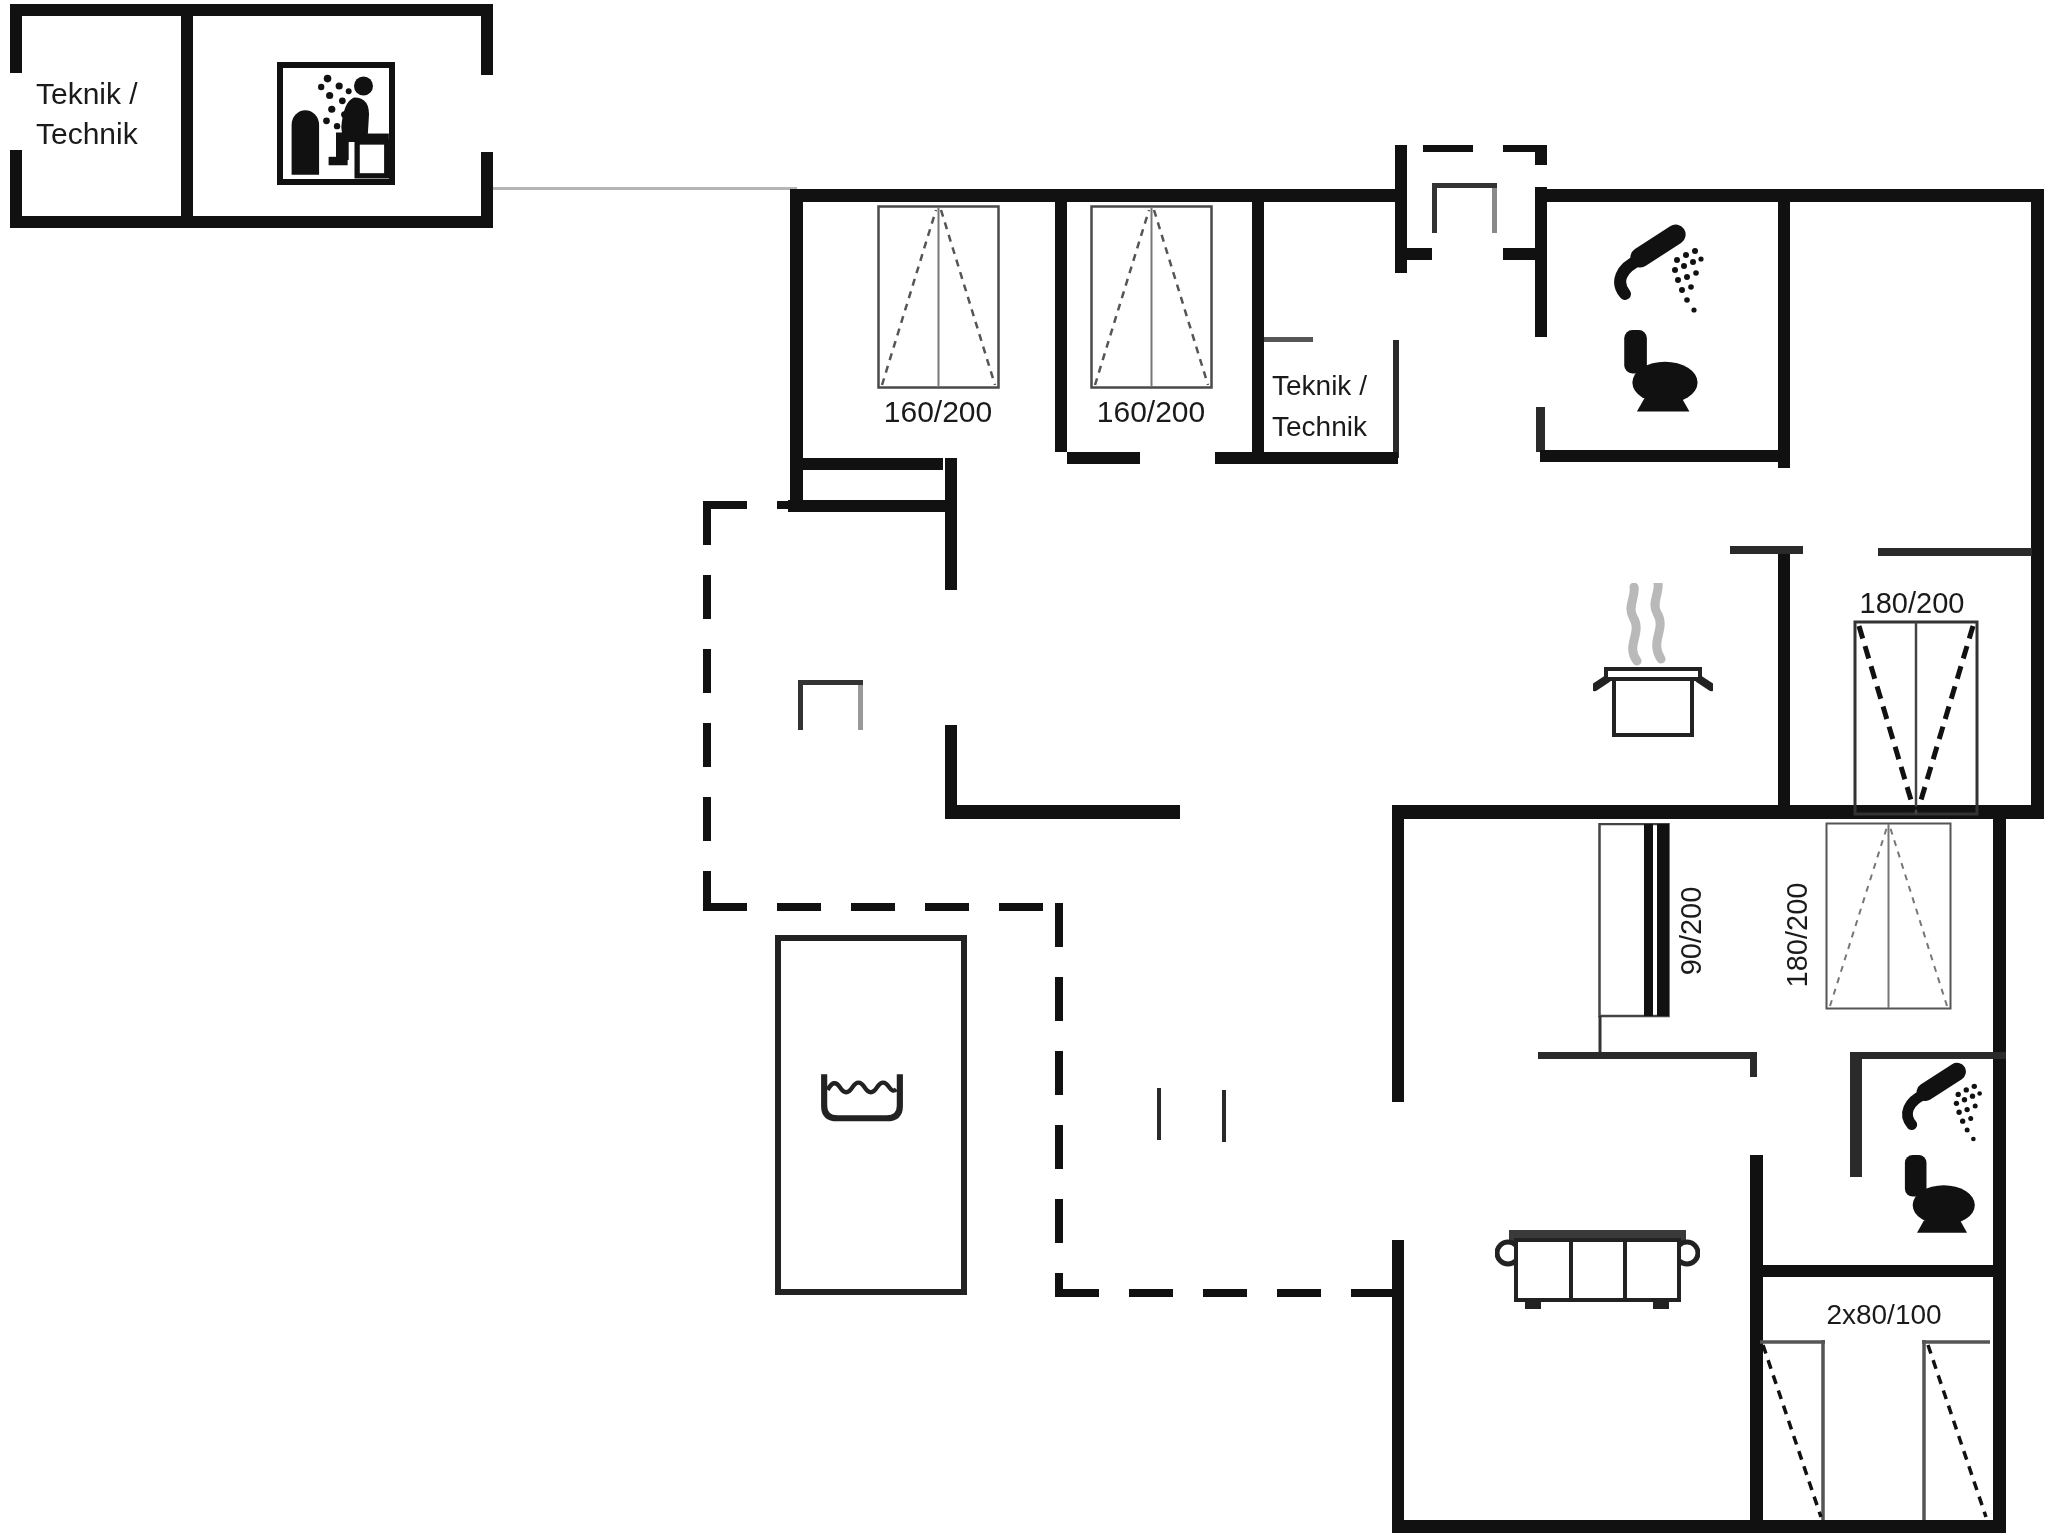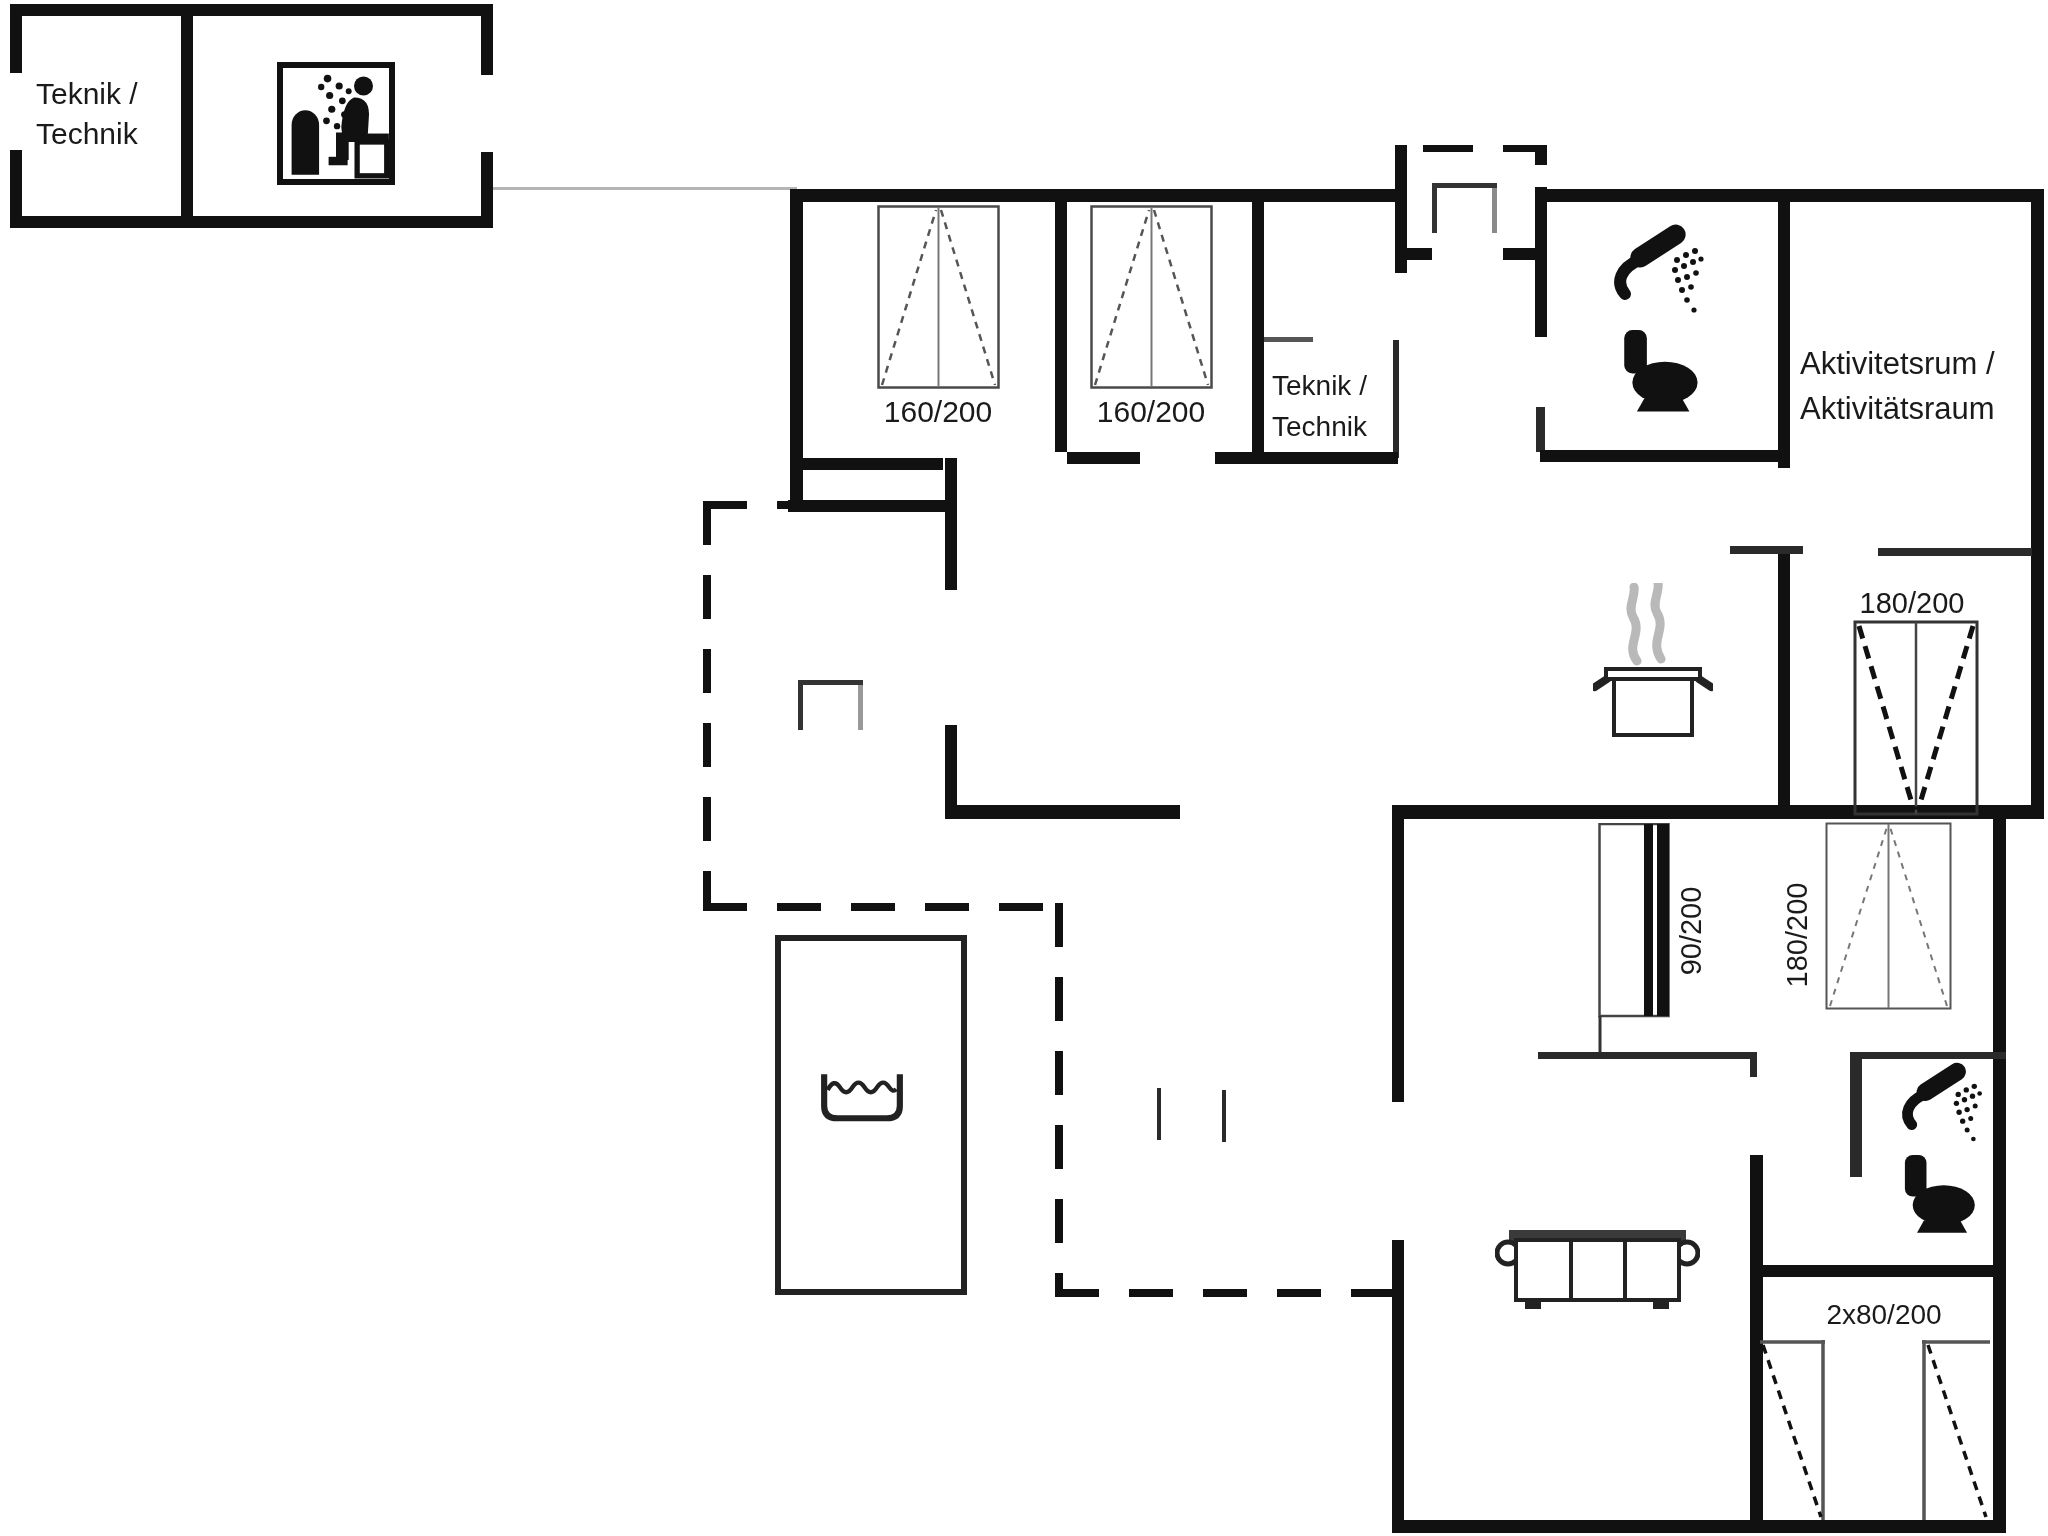--- a/index.html
+++ b/index.html
@@ -272,22 +272,21 @@
       <rect x="30" y="74" width="16" height="9" fill="#222"></rect>
       <rect x="158" y="74" width="16" height="9" fill="#222"></rect>
     </svg>
   </div>
 
   <div class="lbl center" style="left:938px;top:396px">160/200</div>
   <div class="lbl center" style="left:1151px;top:396px">160/200</div>
 
   <div class="lbl" style="left:1272px;top:365px;font-size:28px;line-height:41px"><span>Teknik /</span><br><span>Technik</span></div>
 
-  <div class="lbl" style="left:1800px;top:341px;font-size:31px;line-height:45px"><span>Aktivitetsrum /</span><br><span>Aktivitätsraum</span></div>
 
   <div class="lbl center" style="left:1912px;top:588px;font-size:29px">180/200</div>
 
   <div class="lbl rot" style="left:1691px;top:931px;font-size:29px">90/200</div>
   <div class="lbl rot" style="left:1797px;top:935px;font-size:29px">180/200</div>
 
-  <div class="lbl center" style="left:1884px;top:1300px;font-size:28px">2x80/200</div>
+  <div class="lbl center" style="left:1884px;top:1300px;font-size:28px">2x80/100</div>
 
 </div>
 
 </body></html>

